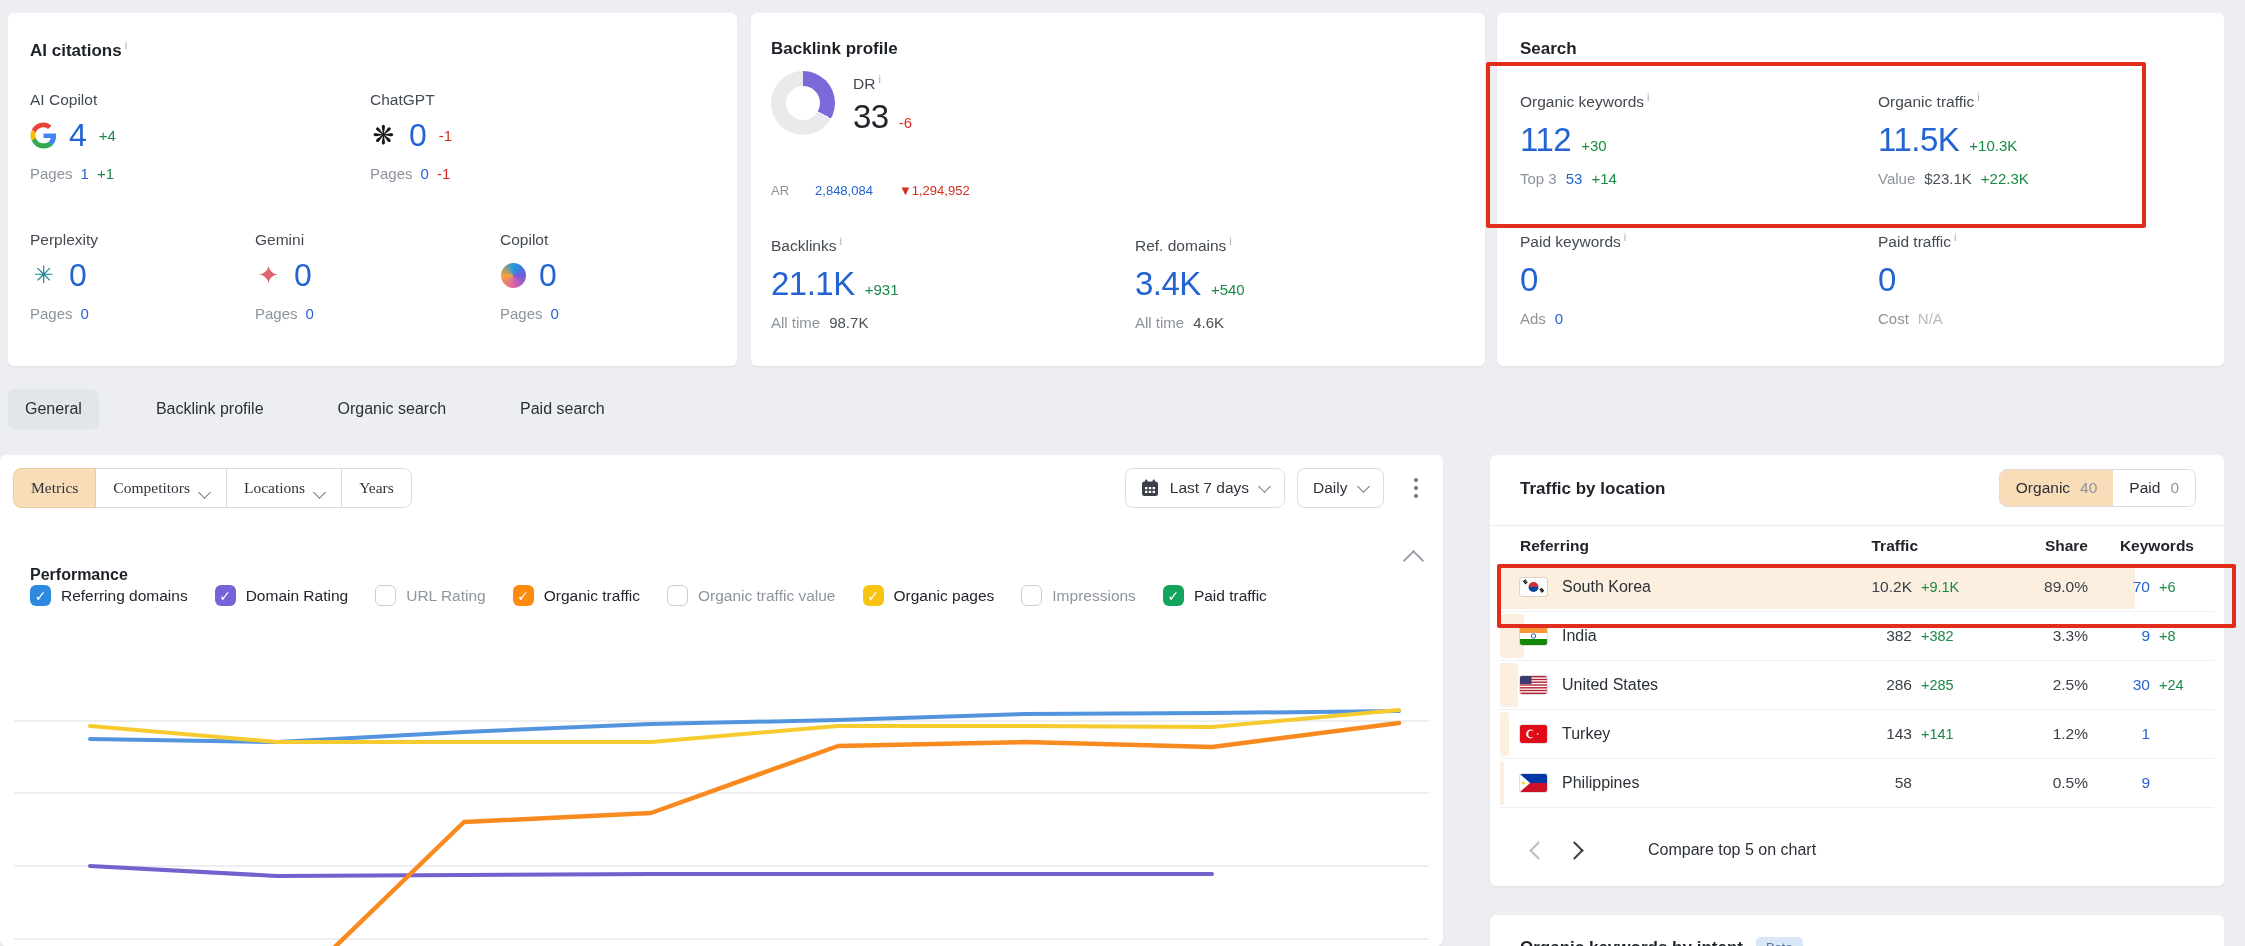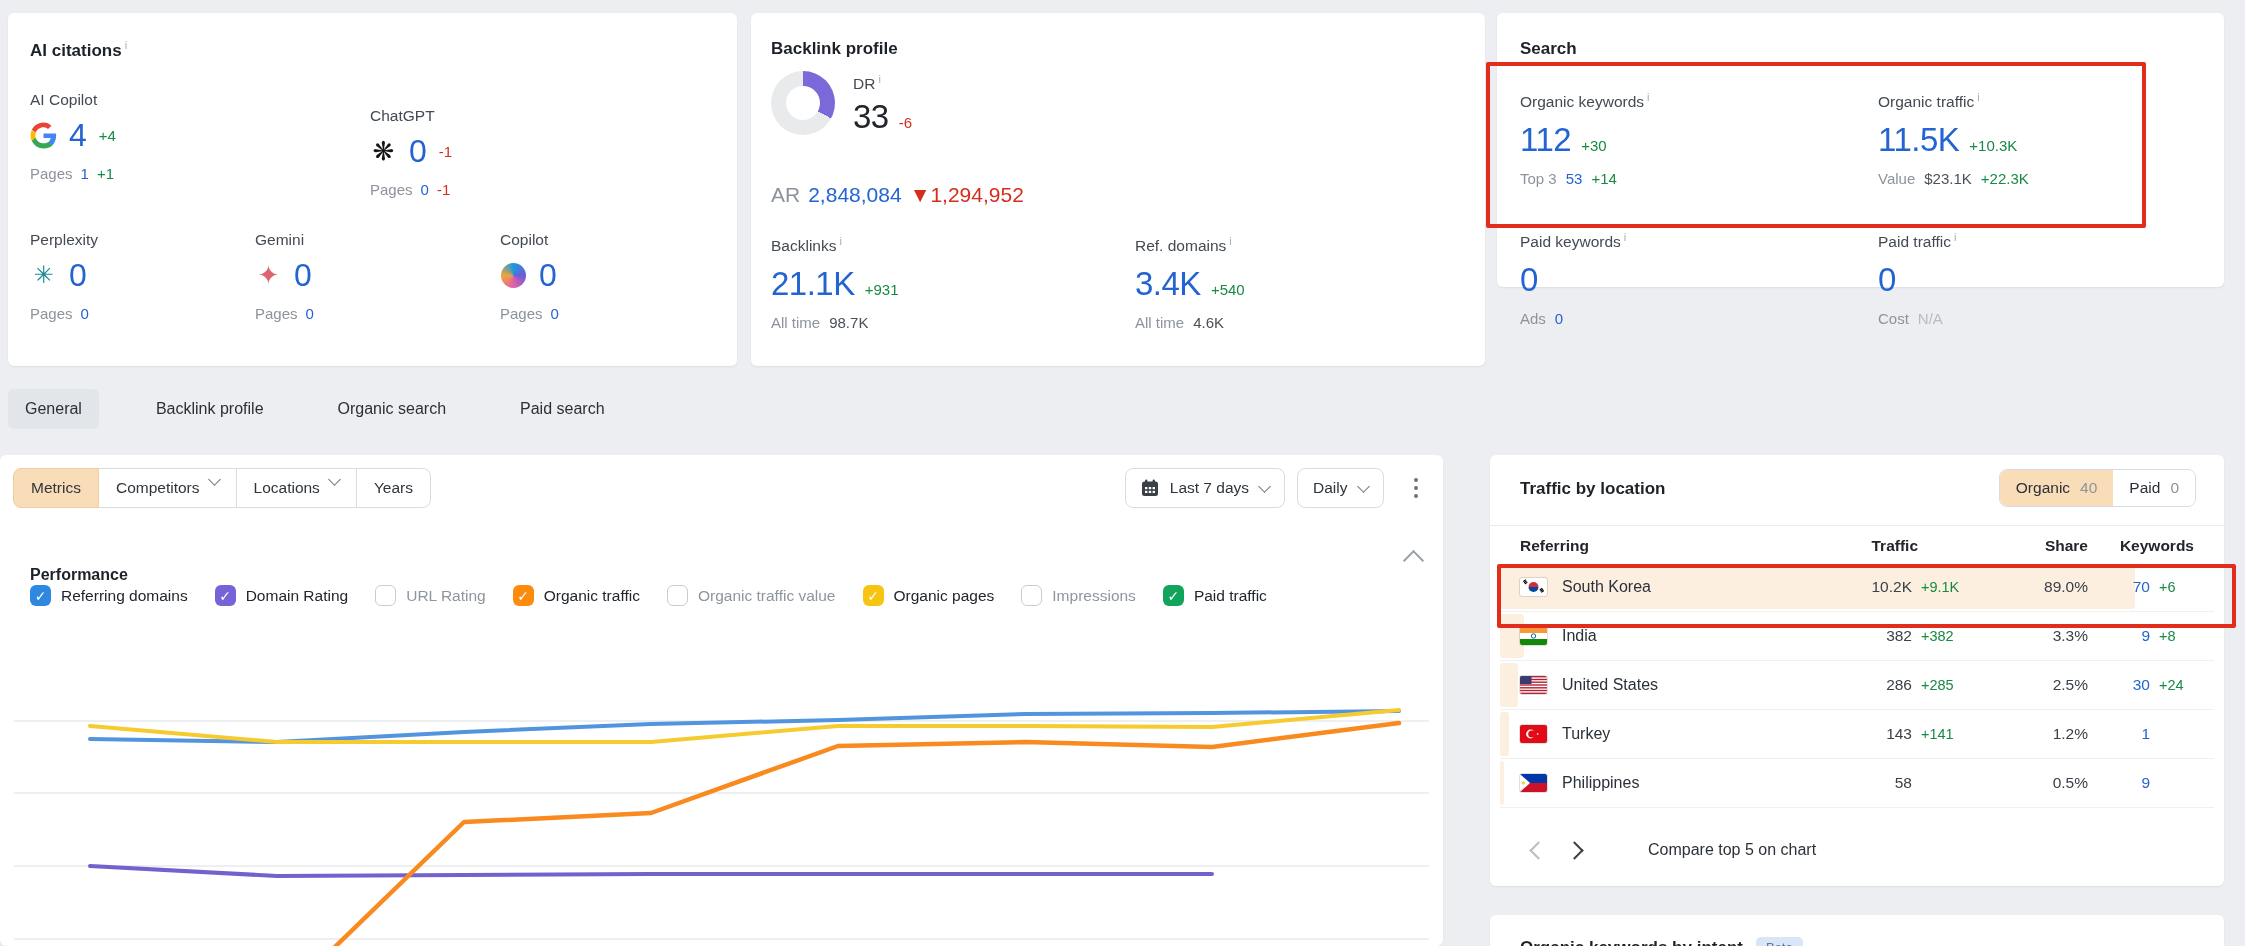--- a/index.html
+++ b/index.html
@@ -1,21 +1,21 @@
 <!DOCTYPE html>
 <html><head>
 <meta charset="utf-8">
 <style>
   html,body{margin:0;padding:0;background:#eceef1;}
   .page{position:relative;width:2245px;height:946px;background:#eceef1;overflow:hidden;
         font-family:"Liberation Sans","DejaVu Sans",sans-serif;color:#22262b;}
   .card{position:absolute;background:#fff;border-radius:6px;box-shadow:0 1px 2px rgba(27,31,36,.07);}
   #card-ai{left:8px;top:13px;width:729px;height:353px;}
   #card-backlink{left:751px;top:13px;width:734px;height:353px;}
-  #card-search{left:1497px;top:13px;width:727px;height:274px;}
+  #card-search{left:1497px;top:13px;width:727px;height:353px;}
   #main-card{left:0;top:455px;width:1443px;height:491px;}
   #traffic-card{left:1490px;top:455px;width:734px;height:431px;}
   #intent-card{left:1490px;top:915px;width:734px;height:90px;}
   .card-title{position:absolute;left:22px;top:26px;margin:0;font-size:17px;font-weight:700;color:#1d2228;}
   sup.info{color:#a9aeb4;font-size:11px;margin-left:3px;font-weight:400;}
   
   .mlabel{font-size:15.5px;color:#434a52;}
   .vrow{display:flex;align-items:baseline;gap:10px;margin-top:12px;}
   .bigval{font-size:33px;line-height:1;color:#2364d2;font-weight:500;letter-spacing:-.5px;}
   .bigval.dark{color:#22262b;}
@@ -31,30 +31,30 @@
   .ai-ico{width:27px;height:27px;display:flex;align-items:center;justify-content:center;
           font-family:"DejaVu Sans",sans-serif;}
   .copilot-ico{width:25px;height:25px;border-radius:50%;
      background:conic-gradient(#199ae0,#6f5bd6,#e061a8,#f2a33c,#199ae0);}
   
   .donut{width:64px;height:64px;border-radius:50%;position:relative;
          background:conic-gradient(var(--c) calc(var(--p)*1%), #e8eaec 0);}
   .donut::after{content:"";position:absolute;inset:15px;border-radius:50%;background:#fff;}
   .bp-block{position:absolute;display:flex;gap:18px;align-items:center;}
   .bp-col .vrow{margin-top:6px;}
-  .statline{position:absolute;display:flex;gap:8px;font-size:21px;align-items:baseline;justify-content:center;}
+  .statline{position:absolute;display:flex;gap:26px;font-size:13px;align-items:baseline;justify-content:center;}
   
   #tabs{position:absolute;left:8px;top:386px;height:46px;display:flex;align-items:center;gap:40px;}
   .tab{font-size:16px;color:#2b3036;padding:11px 17px;border-radius:6px;cursor:pointer;white-space:nowrap;}
   .tab.active{background:#e2e5e9;}
   
   .toolbar{position:absolute;left:13px;right:15px;top:13px;display:flex;justify-content:space-between;align-items:center;}
   .seg-group{display:flex;}
   .seg{font-size:15.5px;color:#2f353b;padding:10px 17px;background:#fff;border:1px solid #d9dce1;
-       margin-left:-1px;display:flex;align-items:flex-start;gap:10px;cursor:pointer;}
+       margin-left:-1px;display:flex;align-items:flex-end;gap:10px;cursor:pointer;font-family:Liberation Serif, serif;}
   .seg:first-child{border-radius:8px 0 0 8px;margin-left:0;}
   .seg:last-child{border-radius:0 8px 8px 0;}
   .seg.active{background:#f9dcb8;border-color:#eccfa0;position:relative;z-index:1;}
   .caret{display:inline-block;width:8px;height:8px;border-right:1.8px solid #6d737a;border-bottom:1.8px solid #6d737a;
          transform:rotate(45deg);margin-top:-4px;}
   .tb-right{display:flex;align-items:center;gap:12px;}
   .btn{display:flex;align-items:center;gap:11px;font-size:15.5px;color:#2f353b;padding:10px 15px;
        border:1px solid #d9dce1;border-radius:8px;background:#fff;cursor:pointer;}
   .kebab{display:flex;flex-direction:column;gap:3.5px;padding:6px 10px;margin-left:8px;cursor:pointer;}
   .kebab i{width:4.5px;height:4.5px;border-radius:50%;background:#6d737a;}
@@ -130,21 +130,21 @@
             </span>
             <span class="ai-val">4</span>
             <span class="delta green">+4</span>
           </div>
           <div class="ai-pages">
             <span class="muted">Pages</span>
             <span class="blue">1</span>
             <span class="green">+1</span>
           </div>
         </div>
-        <div class="ai-item" style="left: 362px; top: 78px; margin-top: 16px;">
+        <div class="ai-item" style="left: 362px; top: 78px;">
           <div class="mlabel">ChatGPT</div>
           <div class="ai-vrow">
             <span class="ai-ico">
               <span style="font-size:26px;color:#161616;line-height:1">❋</span>
             </span>
             <span class="ai-val">0</span>
             <span class="delta red">-1</span>
           </div>
           <div class="ai-pages">
             <span class="muted">Pages</span>

